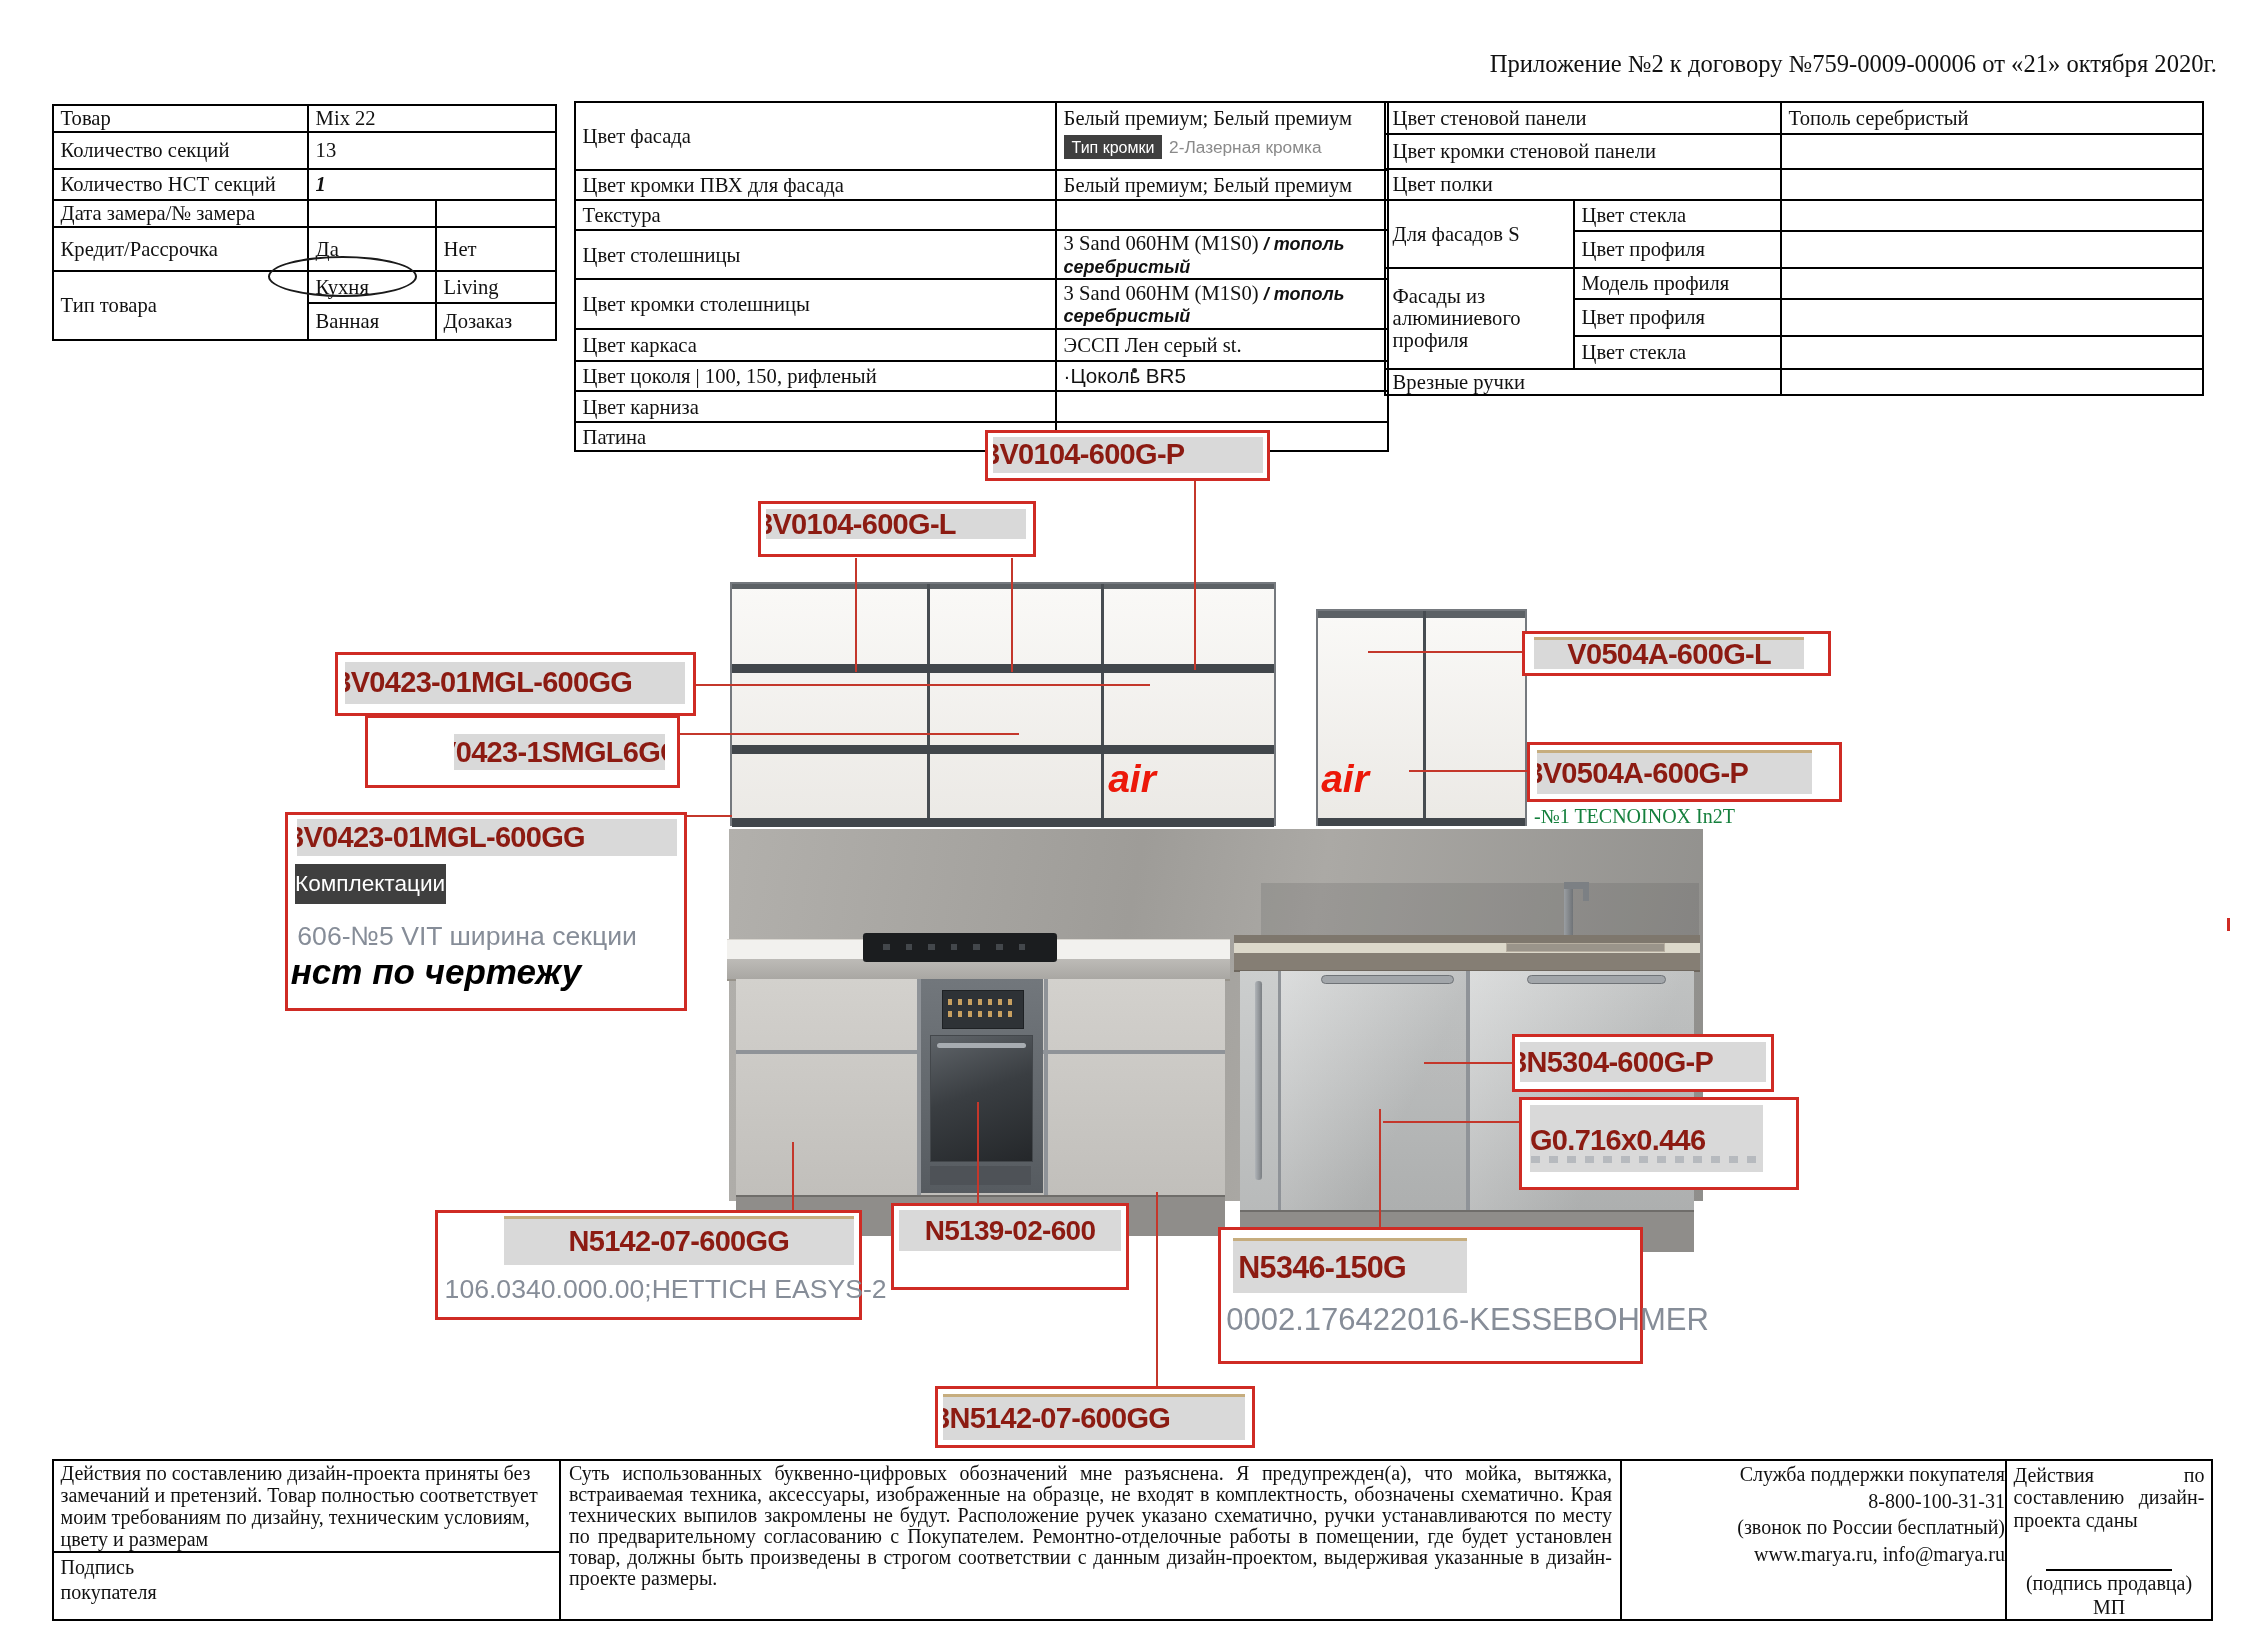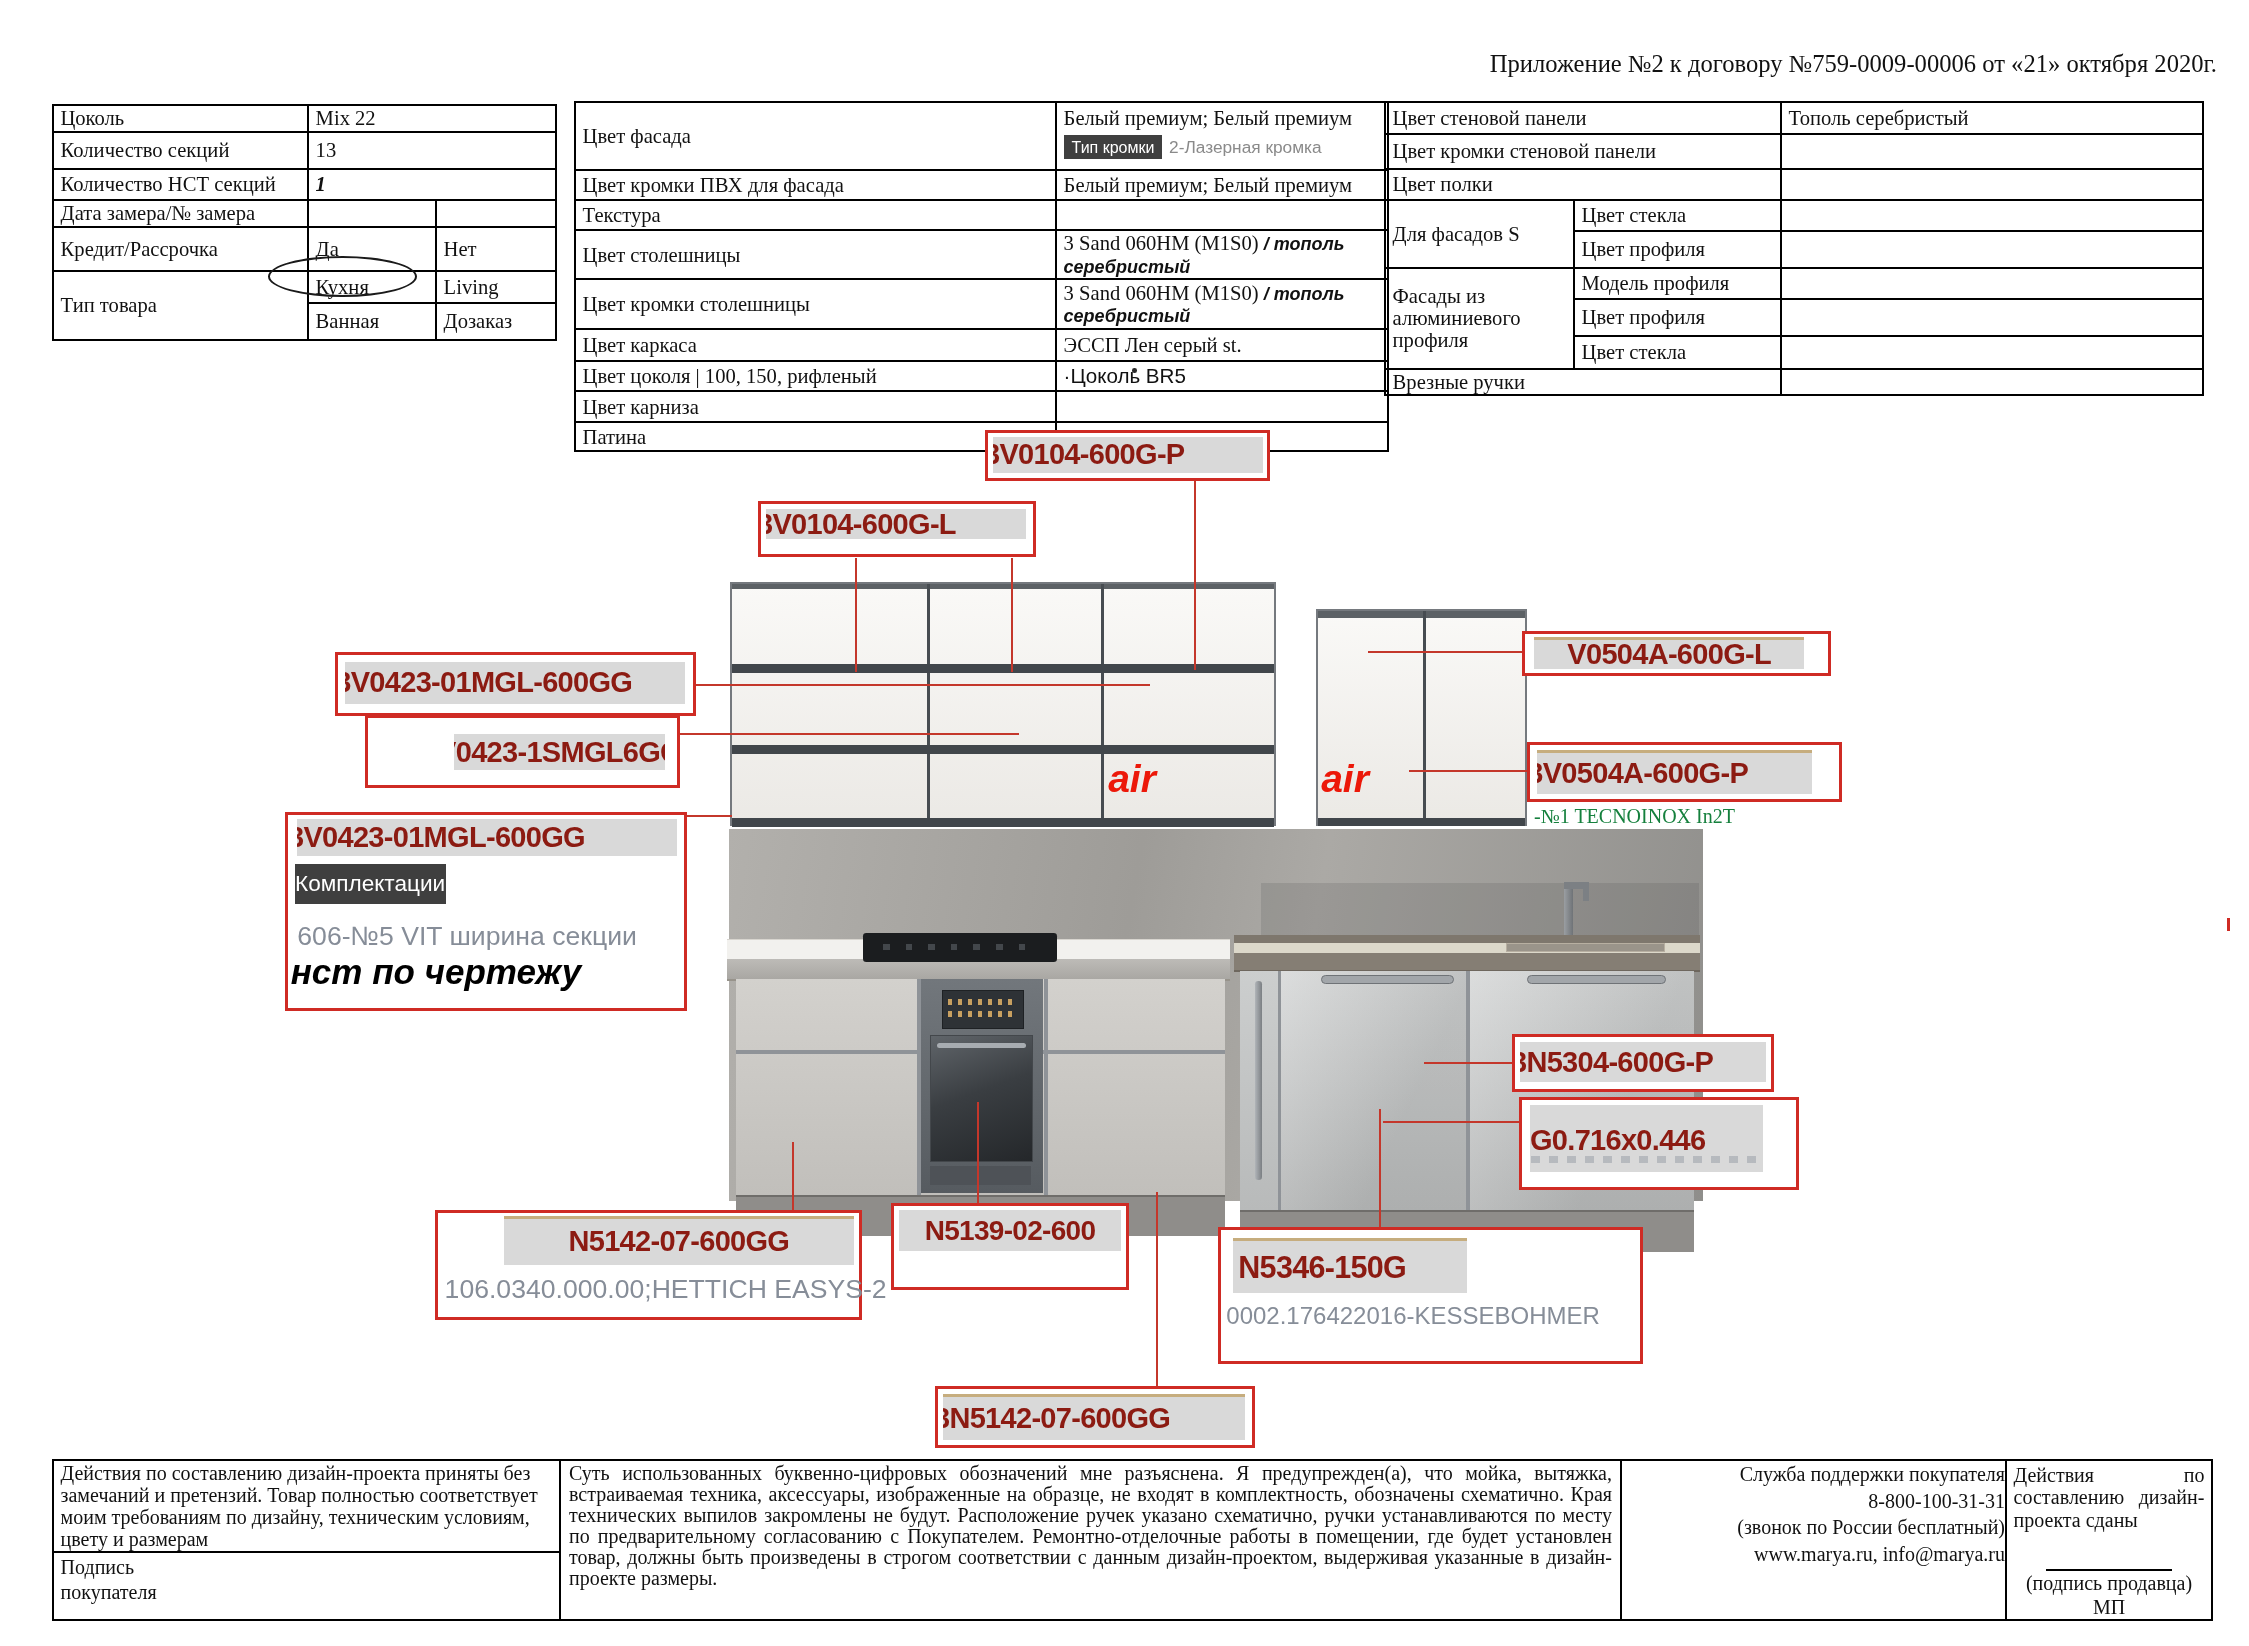--- a/index.html
+++ b/index.html
@@ -93,21 +93,21 @@
   <div class="hdr">Приложение №2 к договору №759-0009-00006 от «21» октября 2020г.</div>
 
   <table class="spec" style="left:52px;top:104px;width:503px;">
     <colgroup>
         <col style="width:255px">
         <col style="width:128px">
         <col style="width:120px">
       </colgroup>
     <tbody>
         <tr style="height:26.6px">
-      <td>Цоколь</td>
+      <td>Товар</td>
       <td colspan="2">Mix 22</td>
     </tr>
     <tr style="height:37px">
       <td>Количество секций</td>
       <td colspan="2">13</td>
     </tr>
     <tr style="height:31px">
       <td>Количество НСТ секций</td>
       <td colspan="2" class="c-italic">1</td>
     </tr>
@@ -383,21 +383,21 @@
   <div class="lblbox" style="left:891px;top:1203px;width:238px;height:87px;">
     <div class="strip cent" style="left:5.3px;right:5.3px;top:4px;height:41px;">
         <span class="ltxt" style="font-size:28px;">N5139-02-600</span>
       </div>
   </div>
 
   <div class="lblbox" style="left:1218px;top:1227px;width:425px;height:137px;">
     <div class="strip tan" style="left:12px;width:229px;top:8px;height:52px;padding-left:5.3px;">
         <span class="ltxt" style="font-size:30.5px;">N5346-150G</span>
       </div>
-    <div style="position:absolute;left:5.3px;top:72px;font-family:'Liberation Sans',sans-serif;font-size:24px;color:#868d98;white-space:nowrap;">0002.176422016-KESSEBOHMER</div>
+    <div style="position:absolute;left:5.3px;top:72px;font-family:'Liberation Sans',sans-serif;font-size:31px;color:#868d98;white-space:nowrap;">0002.176422016-KESSEBOHMER</div>
   </div>
 
   <div class="lblbox" style="left:935px;top:1386px;width:320px;height:62px;">
     <div class="strip tan clip" style="left:5.3px;right:6.6px;top:5.3px;bottom:5.3px;">
         <span class="ltxt">3N5142-07-600GG</span>
       </div>
   </div>
 
   <table class="foot">
     <colgroup>

